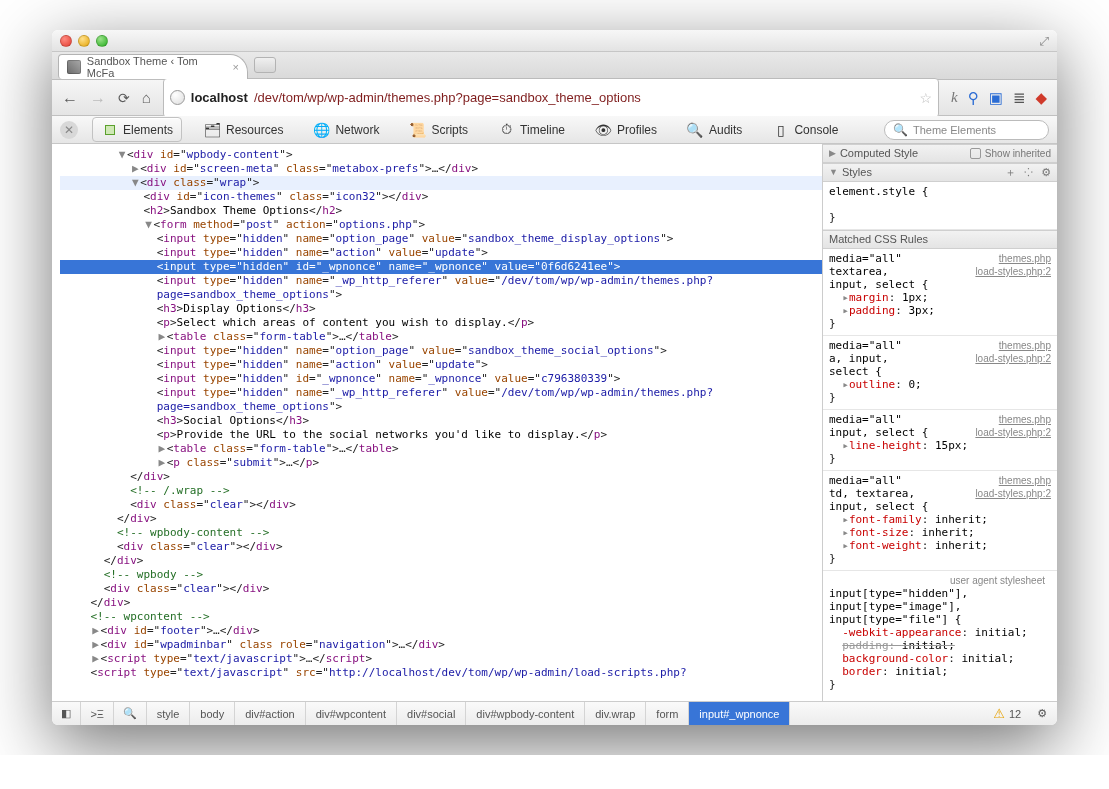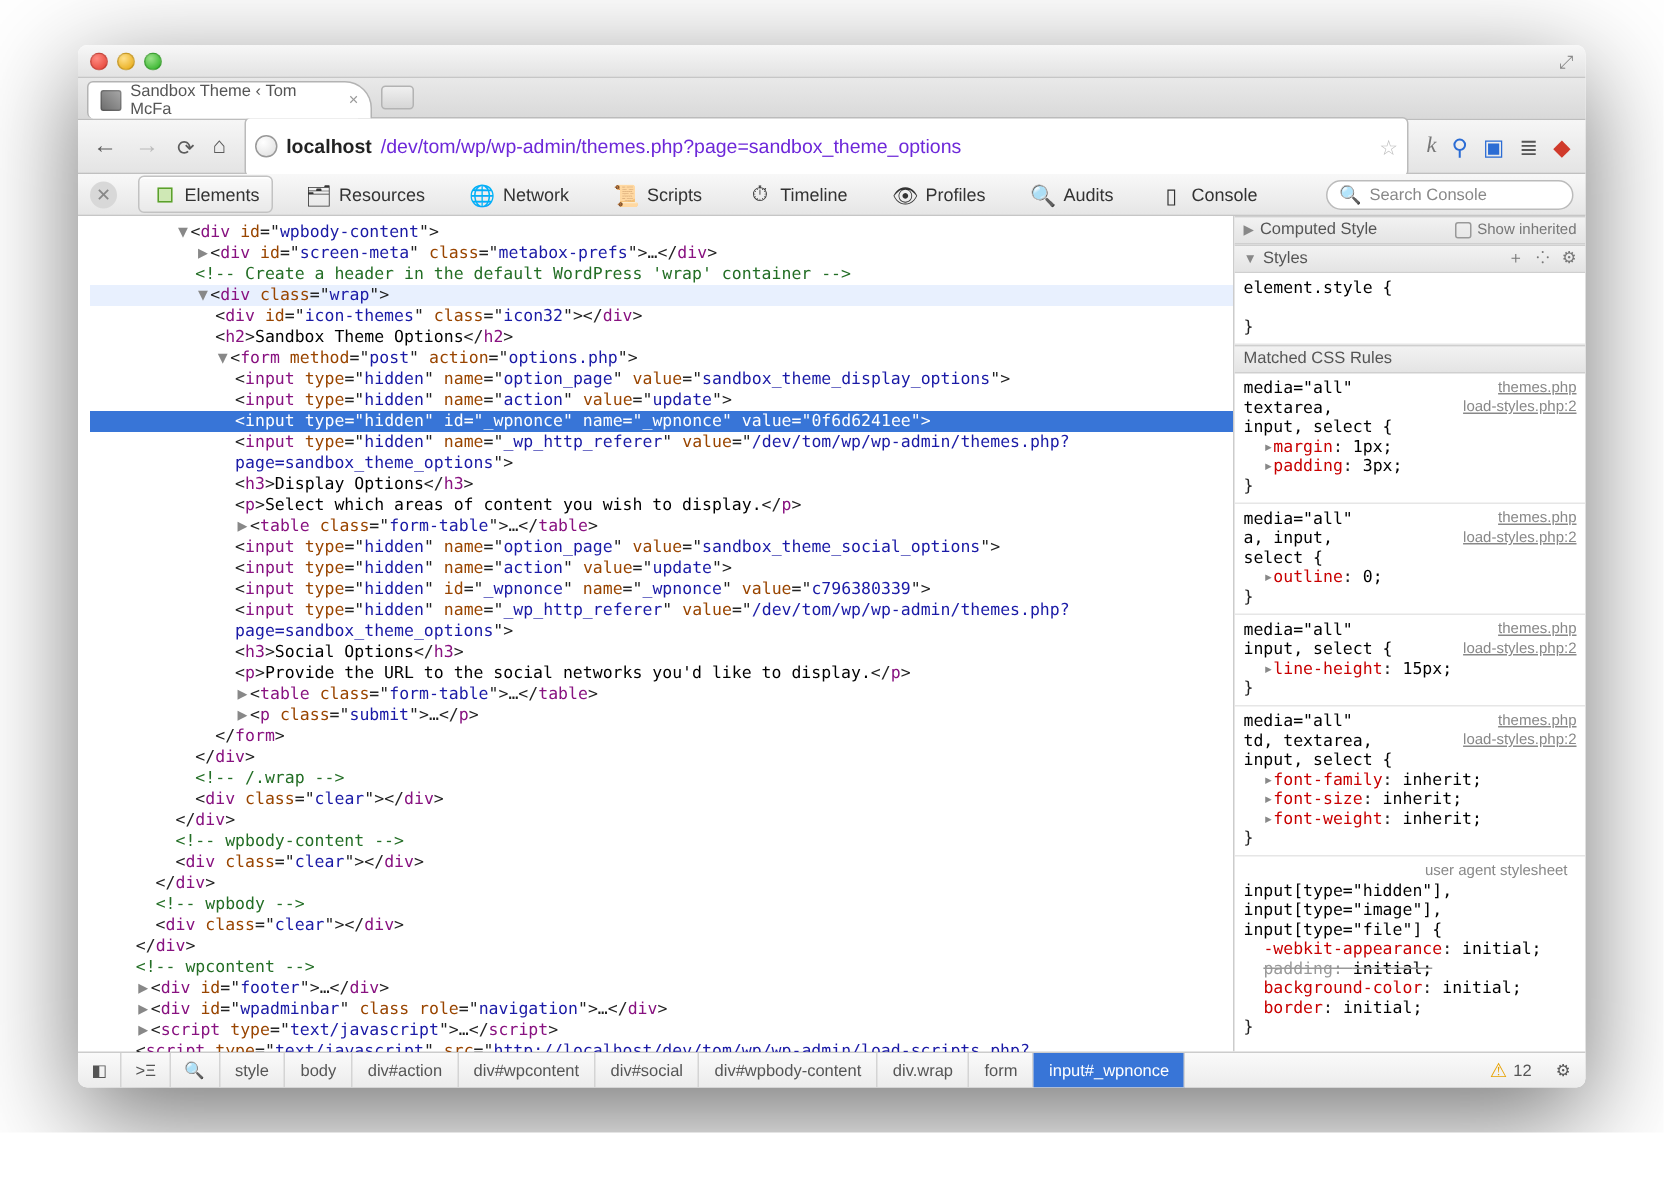--- a/index.html
+++ b/index.html
@@ -64,21 +64,21 @@
   .addrrow{
     height:36px;background:linear-gradient(#f6f6f6,#e4e4e4);
     display:flex;align-items:center;padding:0 10px;border-bottom:1px solid #c0c0c0;gap:12px;
   }
   .navbtn{color:#5b5b5b;font-size:16px;}
   .reload{font-size:14px;}
   .home{font-size:15px;}
   .addrbar{flex:1;height:40px;background:#fff;border:1px solid #bbb;border-radius:4px;display:flex;align-items:center;padding:0 6px;font-size:13px;color:#333;gap:6px;}
   .globe{width:15px;height:15px;border-radius:50%;border:1px solid #999;display:inline-block;background:radial-gradient(circle at 35% 30%,#fff,#ddd);}
   .addrbar .host{font-weight:bold;color:#222;}
-  .addrbar .path{color:#6d28d9;}
+  .addrbar .path{color:#7f1d1d;}
   .star{margin-left:auto;color:#bbb;font-size:14px;}
   .ext-icons{display:flex;gap:10px;align-items:center;}
   .ext-icons span{font-size:15px;color:#555;}
   .ext-icons .k{font-family:Georgia,serif;font-style:italic;color:#777;font-size:15px;}
 
   .devtoolbar{
     height:28px;background:linear-gradient(#f8f8f8,#e6e6e6);border-bottom:1px solid #c6c6c6;
     display:flex;align-items:center;padding:0 8px;gap:14px;
   }
   .round-x{width:18px;height:18px;border-radius:50%;background:#d8d8d8;color:#888;font-size:12px;display:flex;align-items:center;justify-content:center;}
@@ -199,29 +199,28 @@
     <div class="panel-btn">
         <span class="panel-icon">🔍</span>
         <span>Audits</span>
       </div>
     <div class="panel-btn">
         <span class="panel-icon">▯</span>
         <span>Console</span>
       </div>
     <div class="searchbox">
         <span class="mag">🔍</span>
-        <span>Search Console</span>
+        <span>Theme Elements</span>
       </div>
   </div>
 
   <div class="main">
     <div class="dom-pane" id="dom-pane">
         <div class="line">        <span class="arrow">▼</span>&lt;<span class="t-tag">div</span> <span class="t-attr">id</span>="<span class="t-val">wpbody-content</span>"&gt;</div>
         <div class="line">          <span class="arrow">▶</span>&lt;<span class="t-tag">div</span> <span class="t-attr">id</span>="<span class="t-val">screen-meta</span>" <span class="t-attr">class</span>="<span class="t-val">metabox-prefs</span>"&gt;…&lt;/<span class="t-tag">div</span>&gt;</div>
-        <div class="line">          <span class="t-cmt">&lt;!-- Create a header in the default WordPress 'wrap' container --&gt;</span></div>
         <div class="line hover">          <span class="arrow">▼</span>&lt;<span class="t-tag">div</span> <span class="t-attr">class</span>="<span class="t-val">wrap</span>"&gt;</div>
         <div class="line">            &lt;<span class="t-tag">div</span> <span class="t-attr">id</span>="<span class="t-val">icon-themes</span>" <span class="t-attr">class</span>="<span class="t-val">icon32</span>"&gt;&lt;/<span class="t-tag">div</span>&gt;</div>
         <div class="line">            &lt;<span class="t-tag">h2</span>&gt;<span class="t-text">Sandbox Theme Options</span>&lt;/<span class="t-tag">h2</span>&gt;</div>
         <div class="line">            <span class="arrow">▼</span>&lt;<span class="t-tag">form</span> <span class="t-attr">method</span>="<span class="t-val">post</span>" <span class="t-attr">action</span>="<span class="t-val">options.php</span>"&gt;</div>
         <div class="line">              &lt;<span class="t-tag">input</span> <span class="t-attr">type</span>="<span class="t-val">hidden</span>" <span class="t-attr">name</span>="<span class="t-val">option_page</span>" <span class="t-attr">value</span>="<span class="t-val">sandbox_theme_display_options</span>"&gt;</div>
         <div class="line">              &lt;<span class="t-tag">input</span> <span class="t-attr">type</span>="<span class="t-val">hidden</span>" <span class="t-attr">name</span>="<span class="t-val">action</span>" <span class="t-attr">value</span>="<span class="t-val">update</span>"&gt;</div>
         <div class="line hl">              &lt;<span class="t-tag">input</span> <span class="t-attr">type</span>="<span class="t-val">hidden</span>" <span class="t-attr">id</span>="<span class="t-val">_wpnonce</span>" <span class="t-attr">name</span>="<span class="t-val">_wpnonce</span>" <span class="t-attr">value</span>="<span class="t-val">0f6d6241ee</span>"&gt;</div>
         <div class="line">              &lt;<span class="t-tag">input</span> <span class="t-attr">type</span>="<span class="t-val">hidden</span>" <span class="t-attr">name</span>="<span class="t-val">_wp_http_referer</span>" <span class="t-attr">value</span>="<span class="t-val">/dev/tom/wp/wp-admin/themes.php?</span></div>
         <div class="line">              <span class="t-val">page=sandbox_theme_options</span>"&gt;</div>
         <div class="line">              &lt;<span class="t-tag">h3</span>&gt;<span class="t-text">Display Options</span>&lt;/<span class="t-tag">h3</span>&gt;</div>
@@ -229,21 +228,20 @@
         <div class="line">              <span class="arrow">▶</span>&lt;<span class="t-tag">table</span> <span class="t-attr">class</span>="<span class="t-val">form-table</span>"&gt;…&lt;/<span class="t-tag">table</span>&gt;</div>
         <div class="line">              &lt;<span class="t-tag">input</span> <span class="t-attr">type</span>="<span class="t-val">hidden</span>" <span class="t-attr">name</span>="<span class="t-val">option_page</span>" <span class="t-attr">value</span>="<span class="t-val">sandbox_theme_social_options</span>"&gt;</div>
         <div class="line">              &lt;<span class="t-tag">input</span> <span class="t-attr">type</span>="<span class="t-val">hidden</span>" <span class="t-attr">name</span>="<span class="t-val">action</span>" <span class="t-attr">value</span>="<span class="t-val">update</span>"&gt;</div>
         <div class="line">              &lt;<span class="t-tag">input</span> <span class="t-attr">type</span>="<span class="t-val">hidden</span>" <span class="t-attr">id</span>="<span class="t-val">_wpnonce</span>" <span class="t-attr">name</span>="<span class="t-val">_wpnonce</span>" <span class="t-attr">value</span>="<span class="t-val">c796380339</span>"&gt;</div>
         <div class="line">              &lt;<span class="t-tag">input</span> <span class="t-attr">type</span>="<span class="t-val">hidden</span>" <span class="t-attr">name</span>="<span class="t-val">_wp_http_referer</span>" <span class="t-attr">value</span>="<span class="t-val">/dev/tom/wp/wp-admin/themes.php?</span></div>
         <div class="line">              <span class="t-val">page=sandbox_theme_options</span>"&gt;</div>
         <div class="line">              &lt;<span class="t-tag">h3</span>&gt;<span class="t-text">Social Options</span>&lt;/<span class="t-tag">h3</span>&gt;</div>
         <div class="line">              &lt;<span class="t-tag">p</span>&gt;<span class="t-text">Provide the URL to the social networks you'd like to display.</span>&lt;/<span class="t-tag">p</span>&gt;</div>
         <div class="line">              <span class="arrow">▶</span>&lt;<span class="t-tag">table</span> <span class="t-attr">class</span>="<span class="t-val">form-table</span>"&gt;…&lt;/<span class="t-tag">table</span>&gt;</div>
         <div class="line">              <span class="arrow">▶</span>&lt;<span class="t-tag">p</span> <span class="t-attr">class</span>="<span class="t-val">submit</span>"&gt;…&lt;/<span class="t-tag">p</span>&gt;</div>
-        <div class="line">            &lt;/<span class="t-tag">form</span>&gt;</div>
         <div class="line">          &lt;/<span class="t-tag">div</span>&gt;</div>
         <div class="line">          <span class="t-cmt">&lt;!-- /.wrap --&gt;</span></div>
         <div class="line">          &lt;<span class="t-tag">div</span> <span class="t-attr">class</span>="<span class="t-val">clear</span>"&gt;&lt;/<span class="t-tag">div</span>&gt;</div>
         <div class="line">        &lt;/<span class="t-tag">div</span>&gt;</div>
         <div class="line">        <span class="t-cmt">&lt;!-- wpbody-content --&gt;</span></div>
         <div class="line">        &lt;<span class="t-tag">div</span> <span class="t-attr">class</span>="<span class="t-val">clear</span>"&gt;&lt;/<span class="t-tag">div</span>&gt;</div>
         <div class="line">      &lt;/<span class="t-tag">div</span>&gt;</div>
         <div class="line">      <span class="t-cmt">&lt;!-- wpbody --&gt;</span></div>
         <div class="line">      &lt;<span class="t-tag">div</span> <span class="t-attr">class</span>="<span class="t-val">clear</span>"&gt;&lt;/<span class="t-tag">div</span>&gt;</div>
         <div class="line">    &lt;/<span class="t-tag">div</span>&gt;</div>

